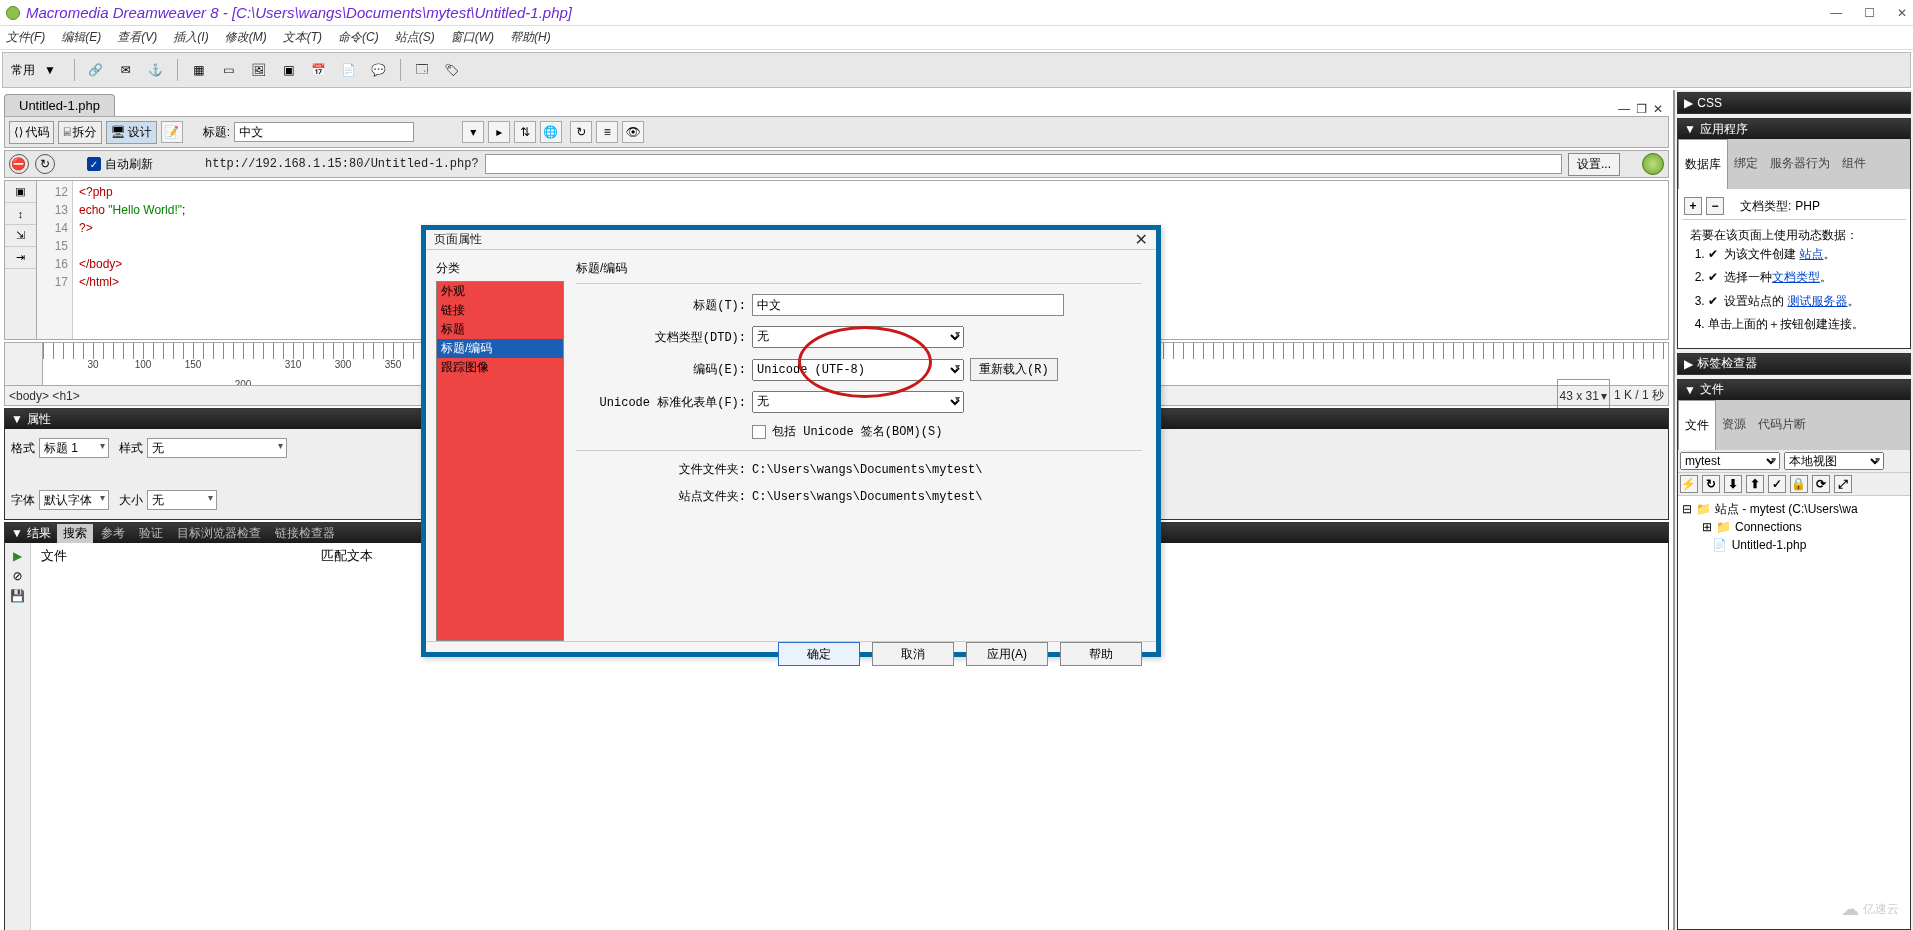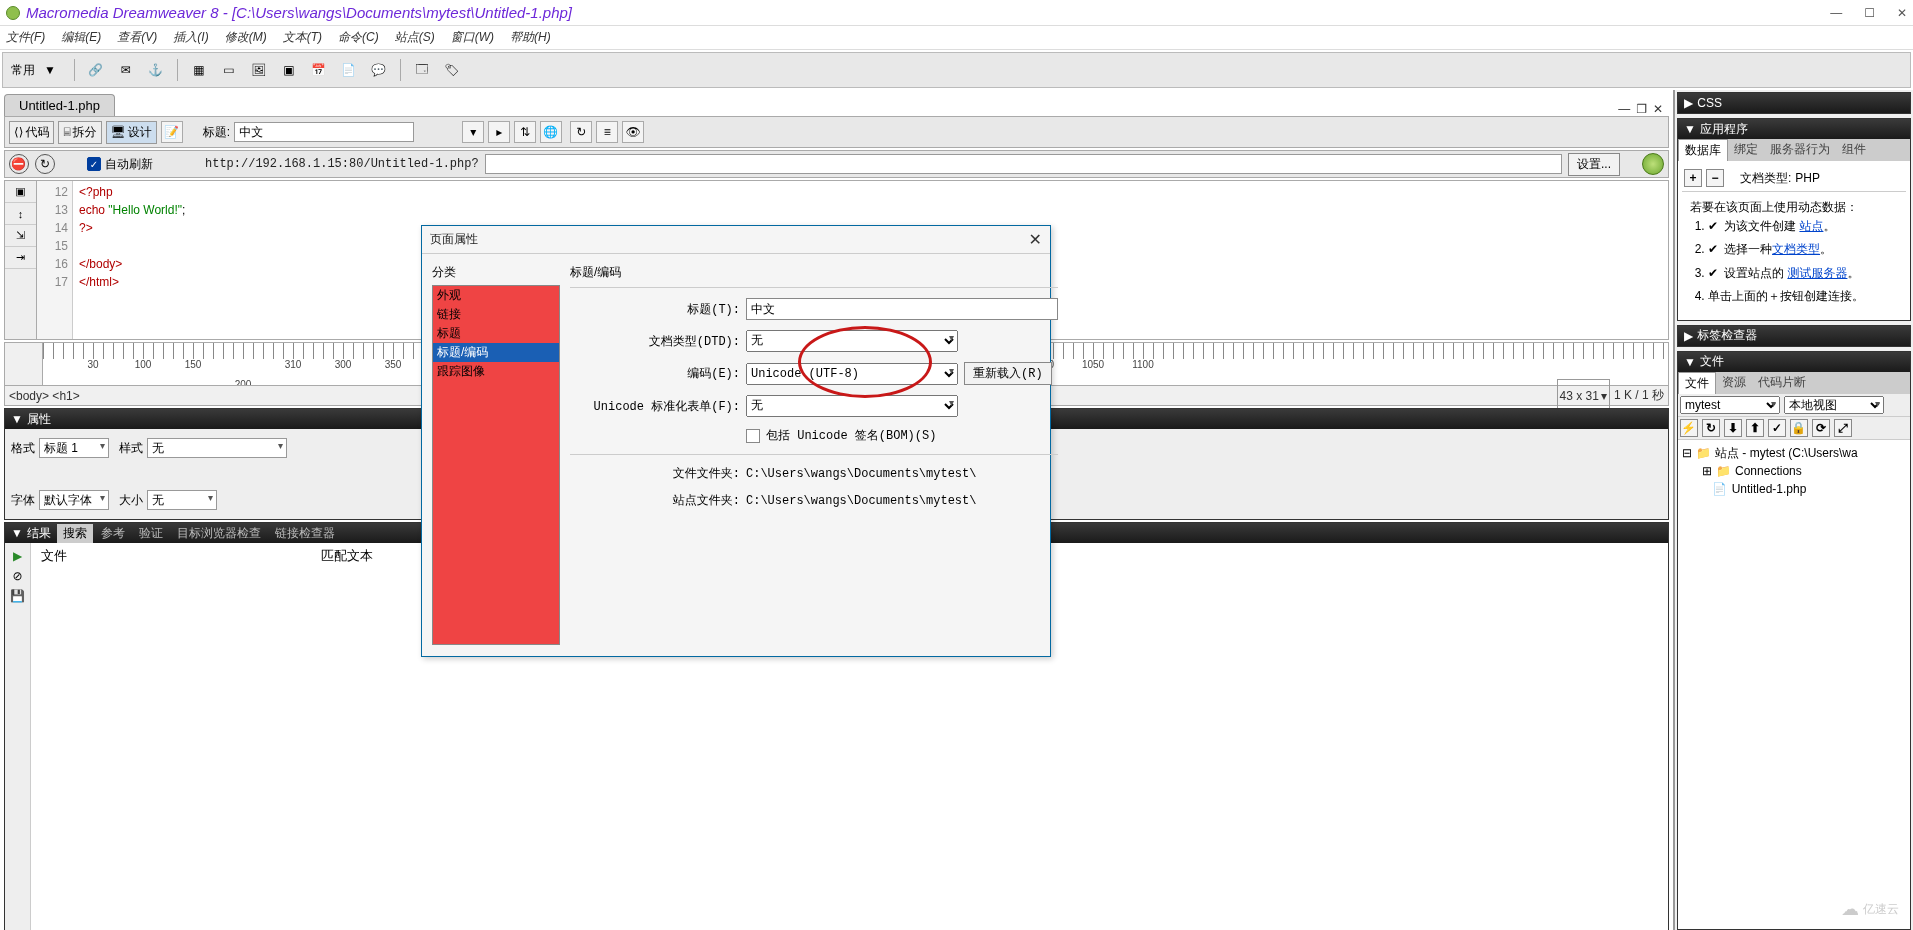--- a/index.html
+++ b/index.html
@@ -94,42 +94,42 @@
 .results .cols { display: flex; flex: 1; }
 .results .col { padding: 4px 10px; font-size: 13px; }
 .results .col:first-child { width: 280px; border-right: 1px solid transparent; }
 
 
 .r-panel { border: 1px solid #333; margin: 2px; }
 .r-panel .hd { height: 20px; background: linear-gradient(#3a3a3a,#1a1a1a); color: #fff; display: flex; align-items: center; padding: 0 6px; }
 .r-panel .hd .tri { margin-right: 4px; }
 .r-panel .body { background: #fff; padding: 4px; font-size: 12px; }
 .r-tabs { display: flex; background: #ccc; }
-.r-tabs span { padding: 2px 6px; cursor: pointer; color: #444; }
+.r-tabs span { padding: 16px 6px; cursor: pointer; color: #444; }
 .r-tabs span.act { background: #fff; color: #000; border: 1px solid #999; border-bottom: none; }
 .doc-type-row { display: flex; align-items: center; gap: 4px; padding: 4px 2px; border-bottom: 1px solid #ccc; }
 .sq-btn { width: 18px; height: 18px; border: 1px solid #888; background: #f4f4f4; display: inline-flex; align-items: center; justify-content: center; cursor: pointer; font-weight: bold; }
 .dynamic-instr { padding: 6px 8px; line-height: 1.6; }
 .dynamic-instr ol { margin-left: 18px; }
 .dynamic-instr li { margin-bottom: 4px; }
 .chk-mark::before { content: "✔"; margin-right: 6px; }
 .link { color: #0044cc; text-decoration: underline; cursor: pointer; }
 
 
 .file-toolbar { display: flex; align-items: center; gap: 4px; padding: 2px; background: #eee; border-bottom: 1px solid #ccc; }
 .file-toolbar .sel-wrap select { min-width: 100px; }
 .file-icons { display: flex; gap: 4px; padding: 2px; background: #eee; border-bottom: 1px solid #ccc; }
 .file-tree { padding: 4px; font-family: "Courier New", monospace; font-size: 12px; line-height: 18px; }
 .file-tree .node { display: flex; align-items: center; gap: 4px; }
 .file-tree .indent { width: 16px; display: inline-block; }
 .folder-icon { color: #d9a400; }
 .file-icon { color: #6aa52e; }
 
 
-.dialog { position: absolute; left: 421px; top: 225px; width: 630px; height: 432px; background: #f5f5f5; border: 1px solid #0369a1; box-shadow: 2px 2px 6px rgba(0,0,0,0.2); display: flex; flex-direction: column; }
+.dialog { position: absolute; left: 421px; top: 225px; width: 740px; height: 432px; background: #f5f5f5; border: 5px solid #0369a1; box-shadow: 2px 2px 6px rgba(0,0,0,0.2); display: flex; flex-direction: column; }
 .dialog .dlg-title { height: 28px; border-bottom: 1px solid #ccc; display: flex; align-items: center; padding: 0 8px; font-size: 13px; color: #222; }
 .dialog .dlg-close { margin-left: auto; font-size: 16px; cursor: pointer; color: #333; }
 .dialog .dlg-body { flex: 1; display: flex; }
 .dlg-cat { width: 140px; padding: 10px 0 0 10px; }
 .dlg-cat .label { margin-bottom: 4px; }
 .dlg-cat .listbox { border: 1px solid #888; background: #ef4444; height: 360px; width: 128px; overflow: hidden; }
 .dlg-cat .listbox div { padding: 1px 4px; cursor: pointer; font-family: SimSun, sans-serif; }
 .dlg-cat .listbox div.sel { background: #1a5fb4; color: #fff; }
 .dlg-right { flex: 1; padding: 10px 14px 0 10px; }
 .dlg-sec-label { margin-bottom: 6px; font-family: SimSun, sans-serif; }
@@ -480,20 +480,26 @@
       <div class="form-row">
         <span class="lbl">文件文件夹:</span>
         <span class="mono">C:\Users\wangs\Documents\mytest\</span>
       </div>
       <div class="form-row">
         <span class="lbl">站点文件夹:</span>
         <span class="mono">C:\Users\wangs\Documents\mytest\</span>
       </div>
     </div>
   </div>
+  <div class="dlg-btns">
+    <button class="btn primary">确定</button>
+    <button class="btn">取消</button>
+    <button class="btn">应用(A)</button>
+    <button class="btn">帮助</button>
+  </div>
 </div>
 
 <div class="red-ellipse" style="left:798px; top:326px; width:134px; height:72px;"></div>
 
 <div class="watermark">
   <span class="cloud">☁</span>
   <span>亿速云</span>
 </div>
 
 </body></html>

